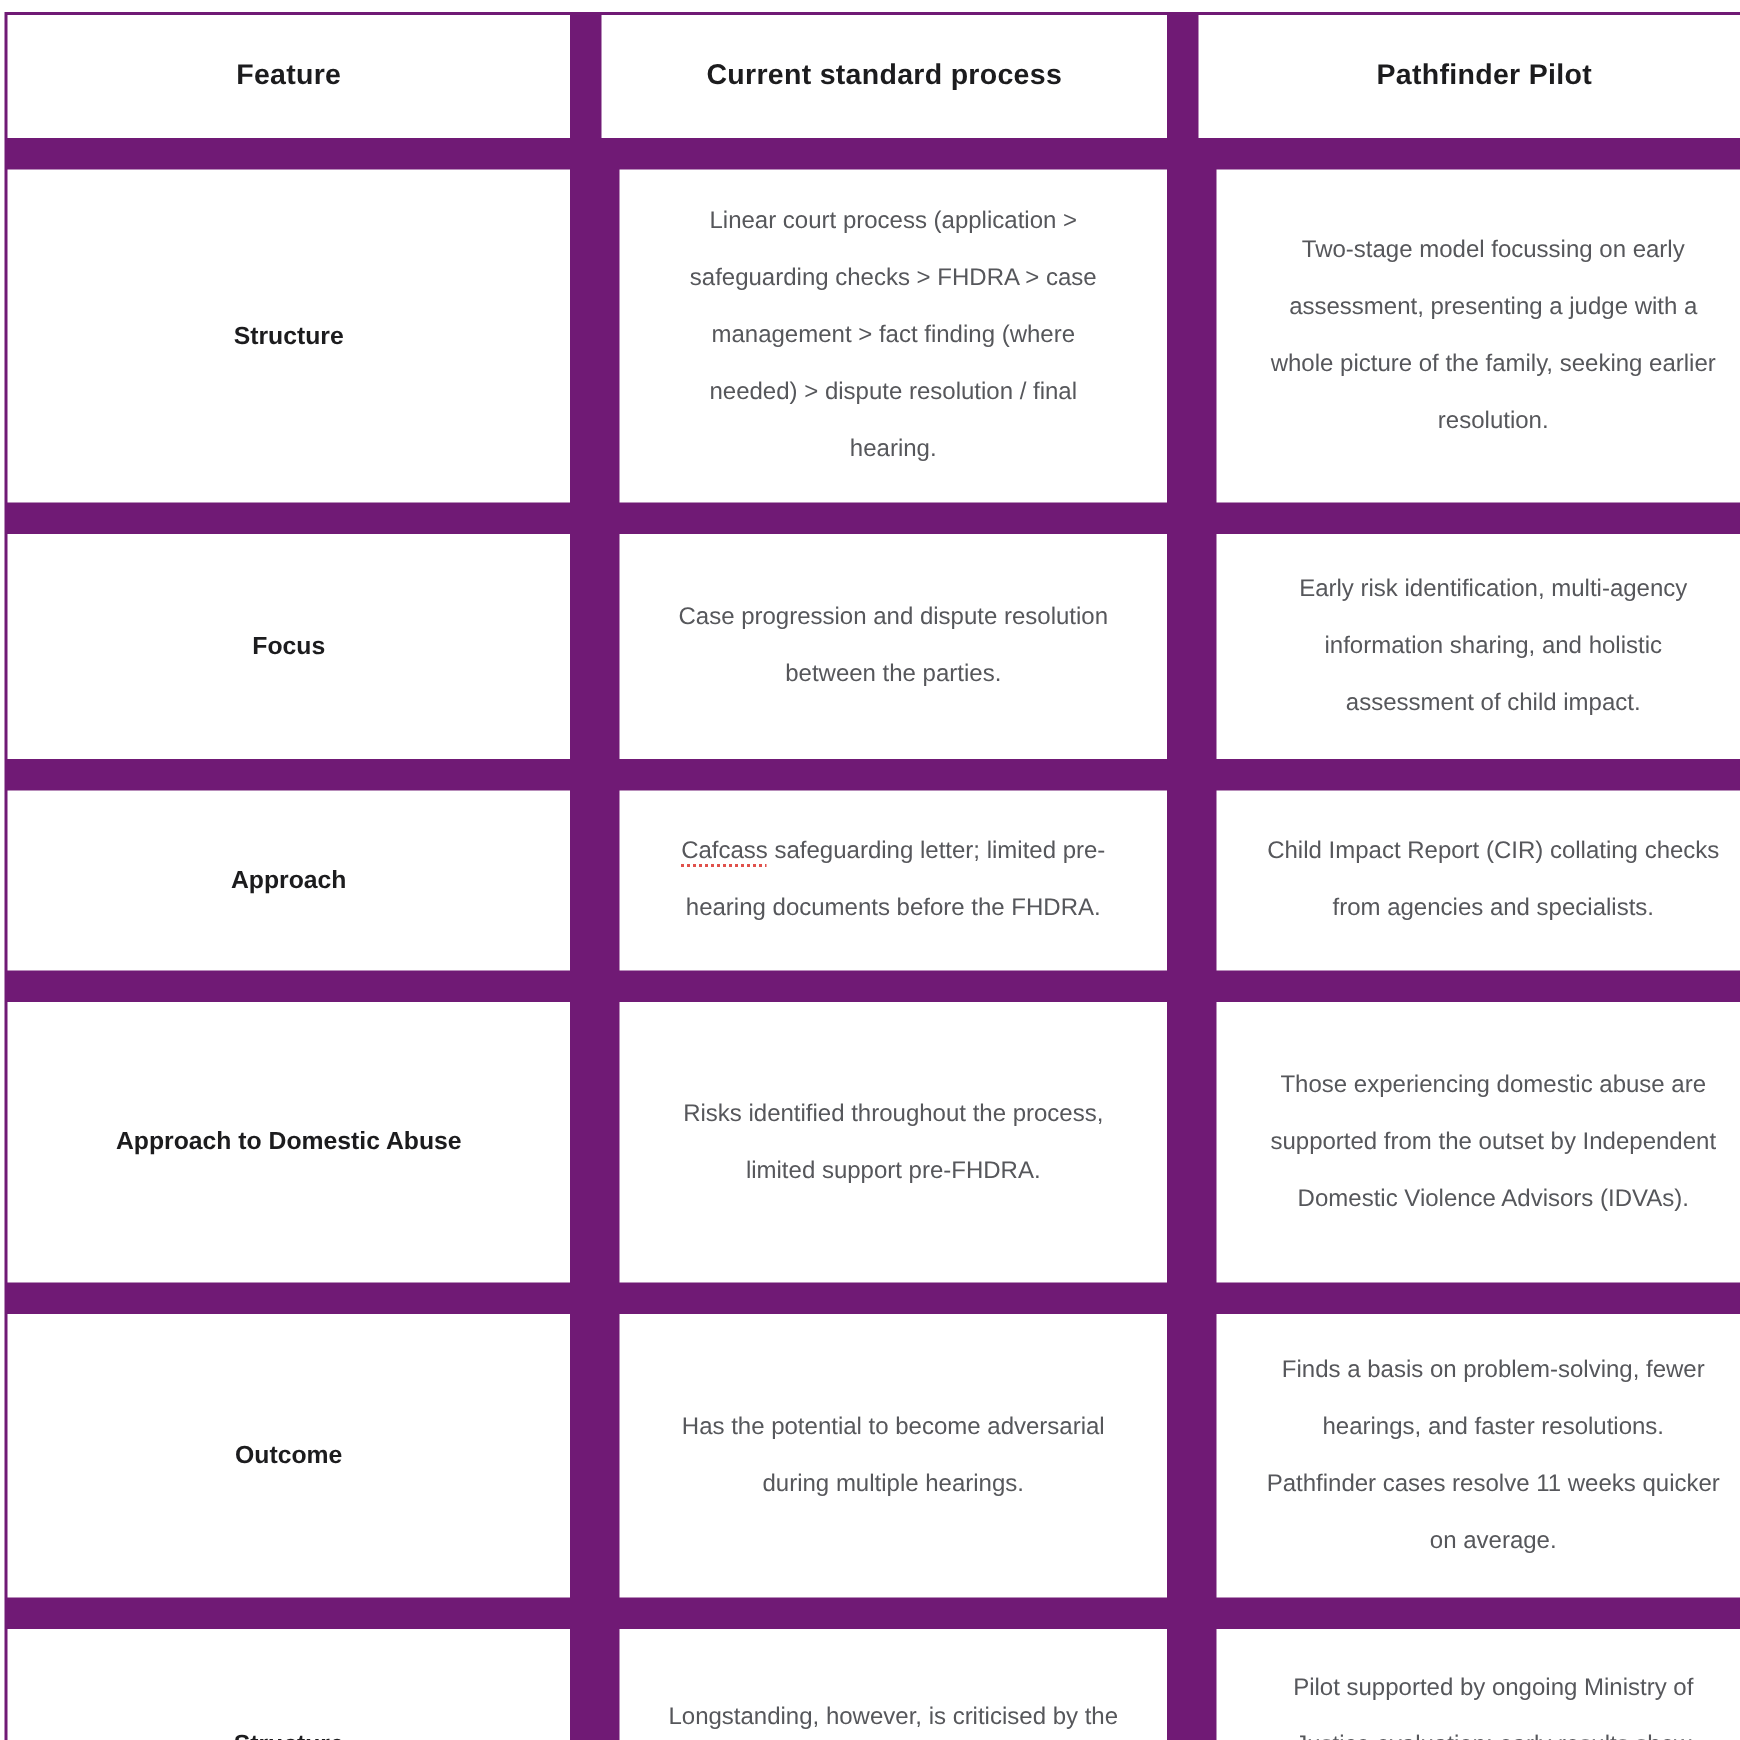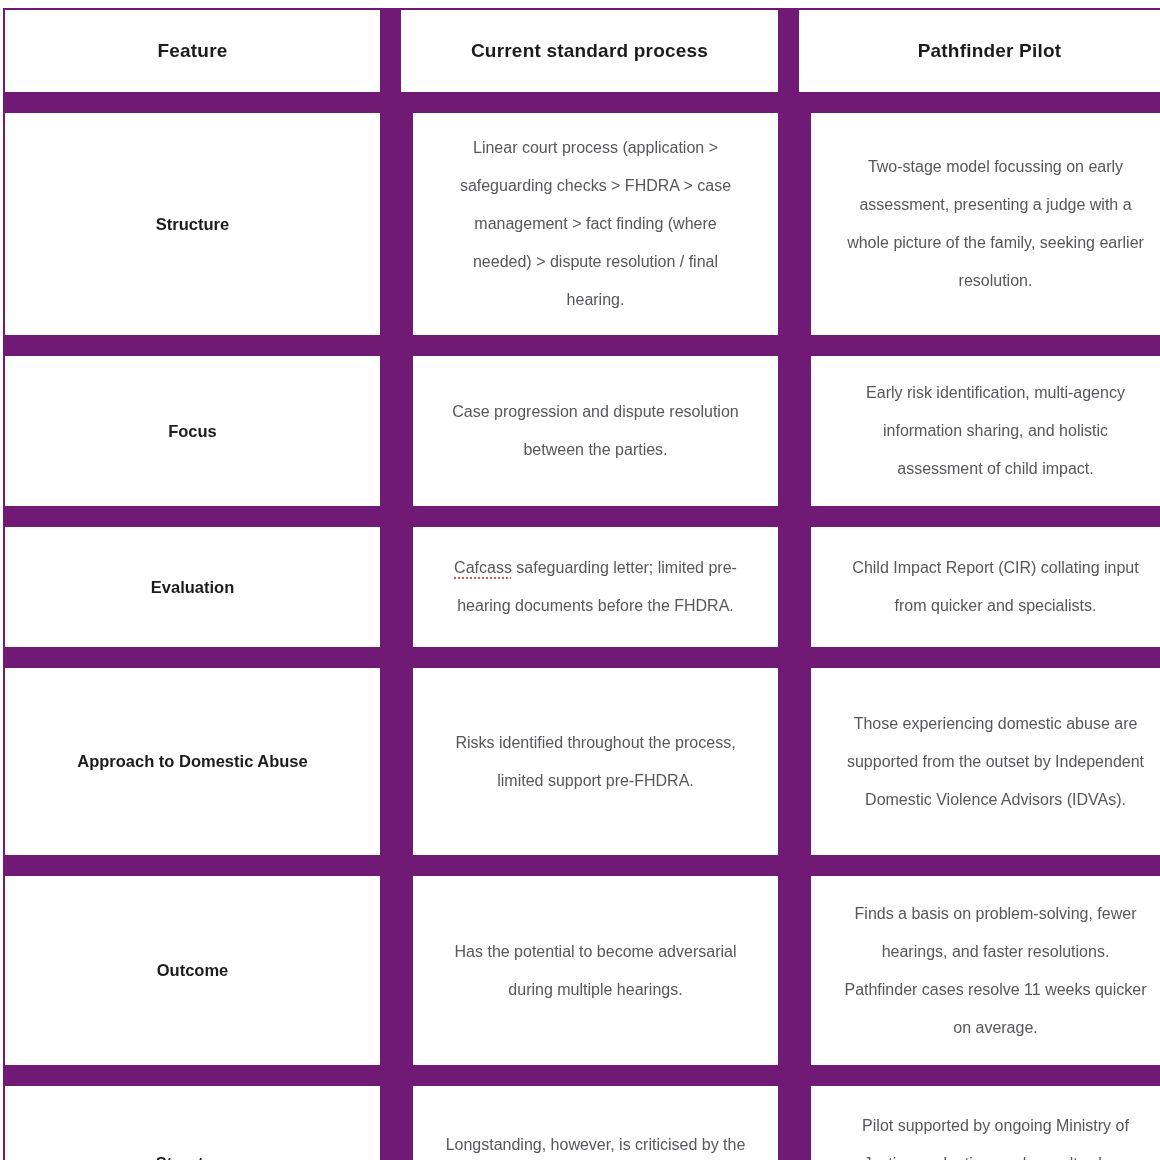--- a/index.html
+++ b/index.html
@@ -88,27 +88,27 @@
       <div class="cell feature-cell">
         <div class="cell-inner">Focus</div>
       </div>
       <div class="cell body-cell">
         <div class="cell-inner">Case progression and dispute resolution between the parties.</div>
       </div>
       <div class="cell body-cell">
         <div class="cell-inner">Early risk identification, multi-agency information sharing, and holistic assessment of child impact.</div>
       </div>
       <div class="cell feature-cell">
-        <div class="cell-inner">Evaluation</div>
+        <div class="cell-inner">Approach</div>
       </div>
       <div class="cell body-cell">
         <div class="cell-inner"><span class="spellcheck">Cafcass</span> safeguarding letter; limited pre-hearing documents before the FHDRA.</div>
       </div>
       <div class="cell body-cell">
-        <div class="cell-inner">Child Impact Report (CIR) collating input from quicker and specialists.</div>
+        <div class="cell-inner">Child Impact Report (CIR) collating checks from agencies and specialists.</div>
       </div>
       <div class="cell feature-cell">
         <div class="cell-inner">Approach to Domestic Abuse</div>
       </div>
       <div class="cell body-cell">
         <div class="cell-inner">Risks identified throughout the process, limited support pre-FHDRA.</div>
       </div>
       <div class="cell body-cell">
         <div class="cell-inner">Those experiencing domestic abuse are supported from the outset by Independent Domestic Violence Advisors (IDVAs).</div>
       </div>

